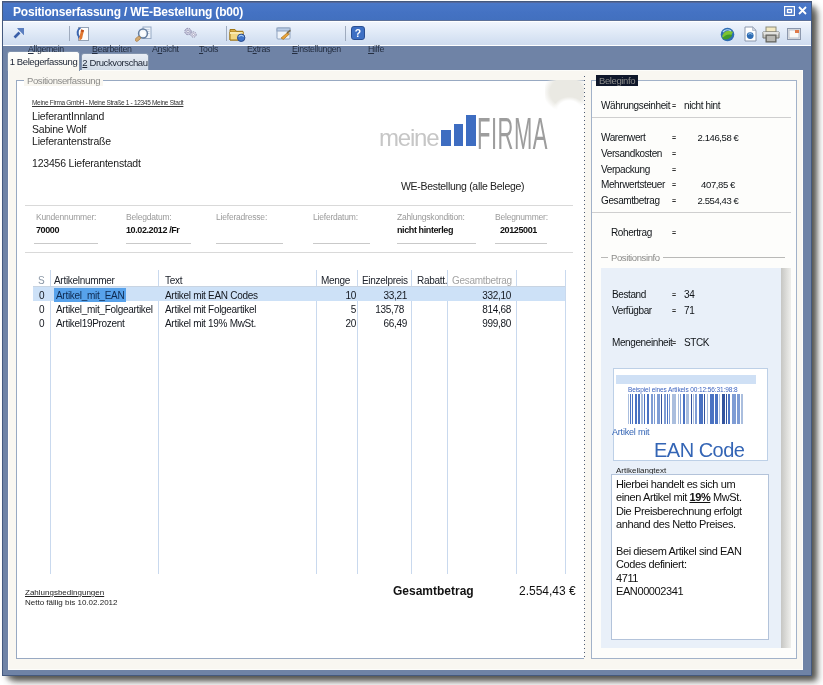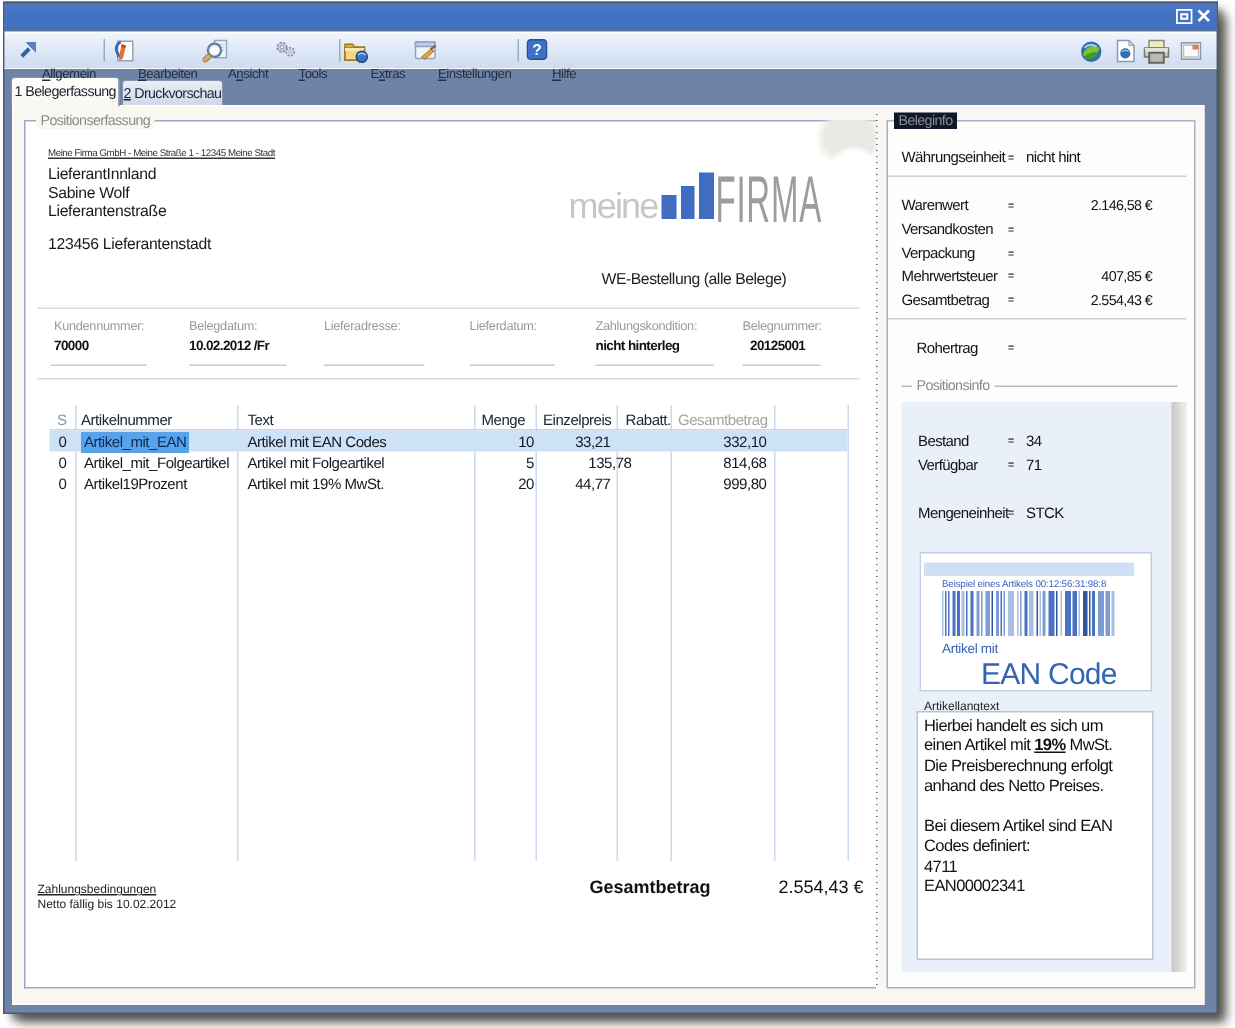--- a/index.html
+++ b/index.html
@@ -30,26 +30,27 @@
 .sm{font-size:8.5px;letter-spacing:-0.2px;color:#9a9a9a}
 .fieldv{font-size:9px;font-weight:bold;color:#111;letter-spacing:-0.4px}
 .hline{height:1px;background:#d9d9d9}
 .ful{height:1px;background:#c9c9c9}
 .vline{width:1px;background:#c9d9ee;top:270px;height:304px}
 .th{font-size:10px;color:#20252e;top:275px;letter-spacing:-0.3px}
 .td{font-size:10px;color:#14181f;letter-spacing:-0.3px}
 .num{text-align:right}
 .blab{font-size:10px;color:#101418;letter-spacing:-0.4px}
 .beq{font-size:7px;font-weight:bold;color:#333}
-.bval{font-size:9.5px;color:#101418;text-align:right;letter-spacing:-0.4px}
+.bval{font-size:9.5px;color:#101418;text-align:center;letter-spacing:-0.4px}
 </style></head>
 <body>
 <div id="stage">
  <div class="abs" id="win"></div>
  <div class="abs" id="title"></div>
+ <div class="abs" id="titletx">Positionserfassung / WE-Bestellung (b00)</div>
 
  <svg class="abs" style="left:784px;top:6px" width="11" height="10" viewBox="0 0 11 10">
       <rect x="0.5" y="0.5" width="10" height="9" fill="none" stroke="#fff" stroke-width="1.4"></rect>
       <rect x="3.5" y="3.5" width="4" height="3" fill="none" stroke="#fff" stroke-width="1.4"></rect>
     </svg>
  <svg class="abs" style="left:798px;top:6px" width="9" height="9" viewBox="0 0 9 9">
       <path d="M1 1 L8 8 M8 1 L1 8" stroke="#fff" stroke-width="1.8"></path>
     </svg>
  <div class="abs" id="toolbar"></div>
 
@@ -124,28 +125,28 @@
   <div class="abs td" style="left:56px;top:290px;color:#0d2950">Artikel_mit_EAN</div>
   <div class="abs td" style="left:165px;top:290px">Artikel mit EAN Codes</div>
   <div class="abs td num" style="left:306px;top:290px;width:50px">10</div>
   <div class="abs td num" style="left:357px;top:290px;width:50px">33,21</div>
   <div class="abs td num" style="left:461px;top:290px;width:50px">332,10</div>
 
   <div class="abs td" style="left:39px;top:304px">0</div>
   <div class="abs td" style="left:56px;top:304px">Artikel_mit_Folgeartikel</div>
   <div class="abs td" style="left:165px;top:304px">Artikel mit Folgeartikel</div>
   <div class="abs td num" style="left:306px;top:304px;width:50px">5</div>
-  <div class="abs td num" style="left:357px;top:304px;width:64px">135,78</div>
+  <div class="abs td num" style="left:340px;top:304px;width:64px">135,78</div>
   <div class="abs td num" style="left:461px;top:304px;width:50px">814,68</div>
 
   <div class="abs td" style="left:39px;top:318px">0</div>
   <div class="abs td" style="left:56px;top:318px">Artikel19Prozent</div>
   <div class="abs td" style="left:165px;top:318px">Artikel mit 19% MwSt.</div>
   <div class="abs td num" style="left:306px;top:318px;width:50px">20</div>
-  <div class="abs td num" style="left:357px;top:318px;width:50px">44,77</div>
+  <div class="abs td num" style="left:357px;top:318px;width:50px">66,49</div>
   <div class="abs td num" style="left:461px;top:318px;width:50px">999,80</div>
 
   <div class="abs" style="left:25px;top:588px;font-size:8px;color:#222;text-decoration:underline">Zahlungsbedingungen</div>
   <div class="abs" style="left:25px;top:598px;font-size:8px;color:#222">Netto fällig bis 10.02.2012</div>
   <div class="abs" style="left:393px;top:584px;font-size:12px;font-weight:bold;color:#111">Gesamtbetrag</div>
   <div class="abs" style="left:519px;top:584px;font-size:12px;color:#111">2.554,43 €</div>
  </div>
  <div class="abs" id="rcontent" style="z-index:5">
   <div class="abs blab" style="left:601px;top:100px">Währungseinheit</div>
   <div class="abs beq" style="left:672px;top:102px">=</div>
@@ -215,21 +216,21 @@
         <rect x="82" y="0" width="4" height="30" fill="#4a72c2"></rect>
         <rect x="87" y="0" width="3" height="30" fill="#4a72c2"></rect>
         <rect x="91" y="0" width="1" height="30" fill="#aabede"></rect>
         <rect x="94" y="0" width="3" height="30" fill="#33549e"></rect>
         <rect x="98" y="0" width="1" height="30" fill="#33549e"></rect>
         <rect x="100" y="0" width="2" height="30" fill="#4a72c2"></rect>
         <rect x="104" y="0" width="4" height="30" fill="#7e9cd4"></rect>
         <rect x="109" y="0" width="3" height="30" fill="#7e9cd4"></rect>
         <rect x="113" y="0" width="2" height="30" fill="#aabede"></rect>
       </svg>
-  <div class="abs" style="left:628px;top:427px;font-size:9px;letter-spacing:-0.2px;color:#3465b5">Artikel mit</div>
+  <div class="abs" style="left:612px;top:427px;font-size:9px;letter-spacing:-0.2px;color:#3465b5">Artikel mit</div>
   <div class="abs" style="left:654px;top:439px;font-size:20px;color:#3465b5;letter-spacing:-0.5px">EAN Code</div>
 
   <div class="abs" style="left:616px;top:466px;font-size:8px;color:#222;background:transparent">Artikellangtext</div>
   <div class="abs" style="left:611px;top:474px;width:158px;height:166px;background:#fff;border:1px solid #b3c3da"></div>
   <div class="abs" style="left:616px;top:478px;width:152px;font-size:11px;color:#111;line-height:13.4px;letter-spacing:-0.4px">Hierbei handelt es sich um<br>einen Artikel mit <b><u>19%</u></b> MwSt.<br>Die Preisberechnung erfolgt<br>anhand des Netto Preises.<br><br>Bei diesem Artikel sind EAN<br>Codes definiert:<br>4711<br>EAN00002341</div>
  </div>
  <div class="abs" id="tbicons" style="z-index:6">
 
   <svg class="abs ticon" style="left:13px;top:27px" width="12" height="12" viewBox="0 0 12 12">
         <path d="M1.5 10.5 L6.5 5.5" stroke="#3a5fa9" stroke-width="2.6"></path>

